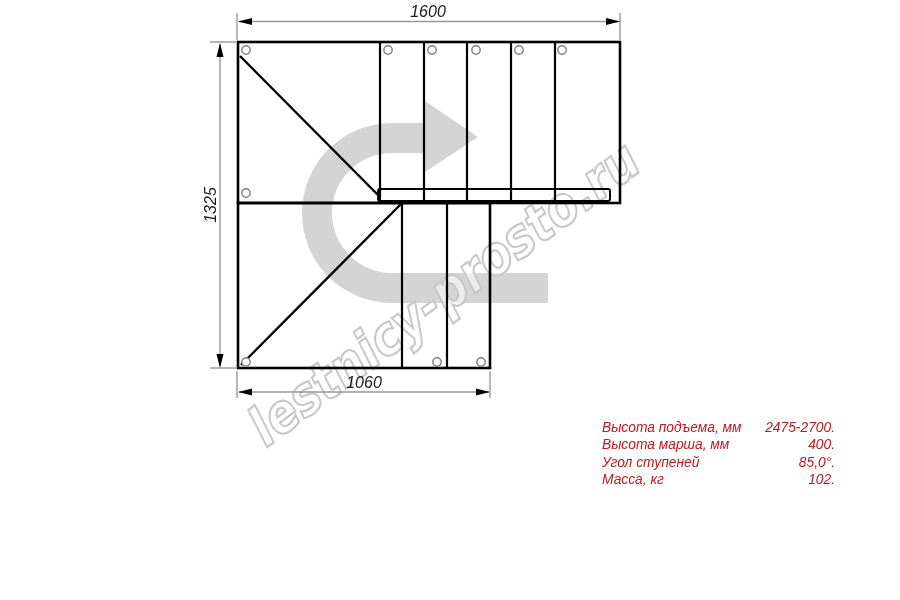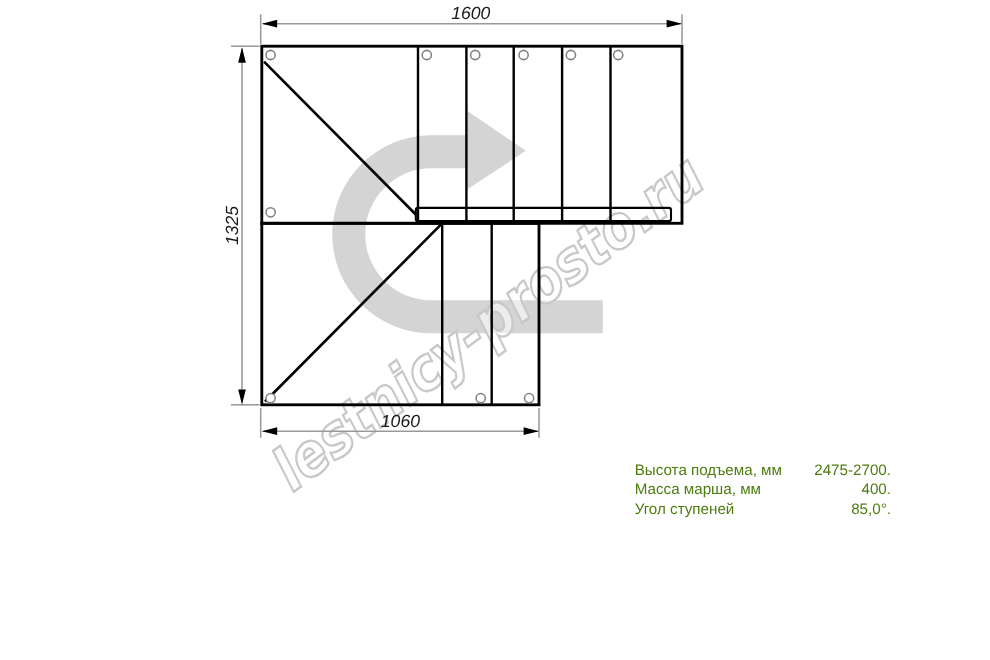--- a/index.html
+++ b/index.html
@@ -7,22 +7,22 @@
     width:900px;height:600px;background:#ffffff;position:relative;overflow:hidden;
     font-family:"Liberation Sans",sans-serif;
   }
   .stage{position:absolute;left:0;top:0;width:900px;height:600px;}
   svg{position:absolute;left:0;top:0;}
   .dim-text{
     font-family:"Liberation Sans",sans-serif;
     font-style:italic;font-size:16px;fill:#1a1a1a;
   }
   .specs{
-    position:absolute;left:577px;top:419px;width:233px;
-    font-size:13.8px;color:#4d7c0f;
+    position:absolute;left:602px;top:419px;width:233px;
+    font-style:italic;font-size:13.8px;color:#b91c1c;
   }
   .spec-row{display:flex;justify-content:space-between;height:17.4px;line-height:17.4px;}
   .spec-row .lbl{white-space:nowrap;}
   .spec-row .val{white-space:nowrap;text-align:left;}
 </style>
 </head>
 <body>
 
 <div class="stage">
 
@@ -100,22 +100,26 @@
       <text class="dim-text" x="364" y="388" text-anchor="middle">1060</text>
     </g>
   </svg>
 
   <div class="specs">
     <div class="spec-row">
       <span class="lbl">Высота подъема, мм</span>
       <span class="val">2475-2700.</span>
     </div>
     <div class="spec-row">
-      <span class="lbl">Масса марша, мм</span>
+      <span class="lbl">Высота марша, мм</span>
       <span class="val">400.</span>
     </div>
     <div class="spec-row">
       <span class="lbl">Угол ступеней</span>
       <span class="val">85,0°.</span>
     </div>
+    <div class="spec-row">
+      <span class="lbl">Масса, кг</span>
+      <span class="val">102.</span>
+    </div>
   </div>
 
 </div>
 
 </body></html>

